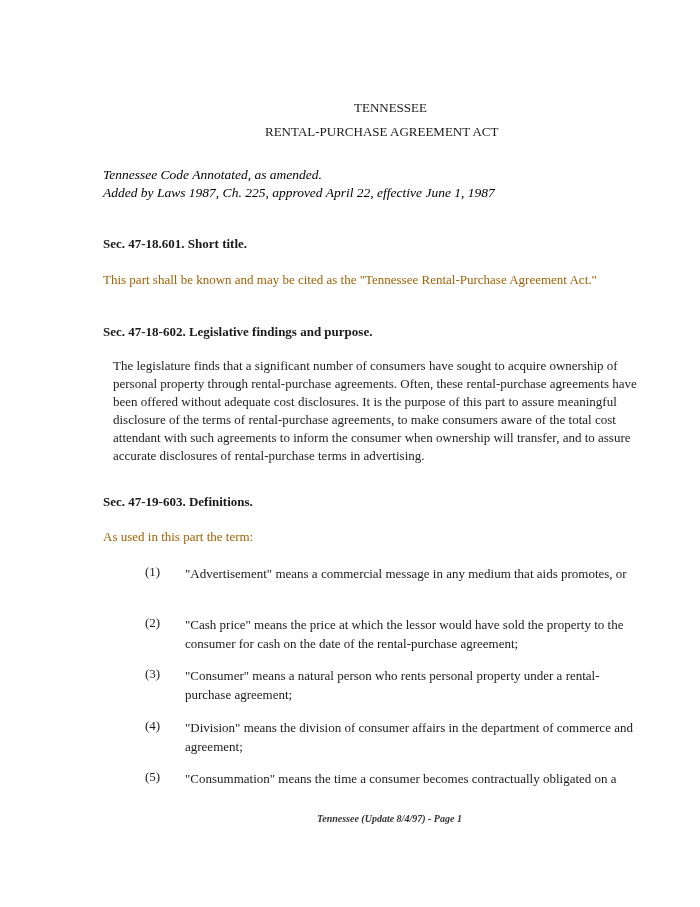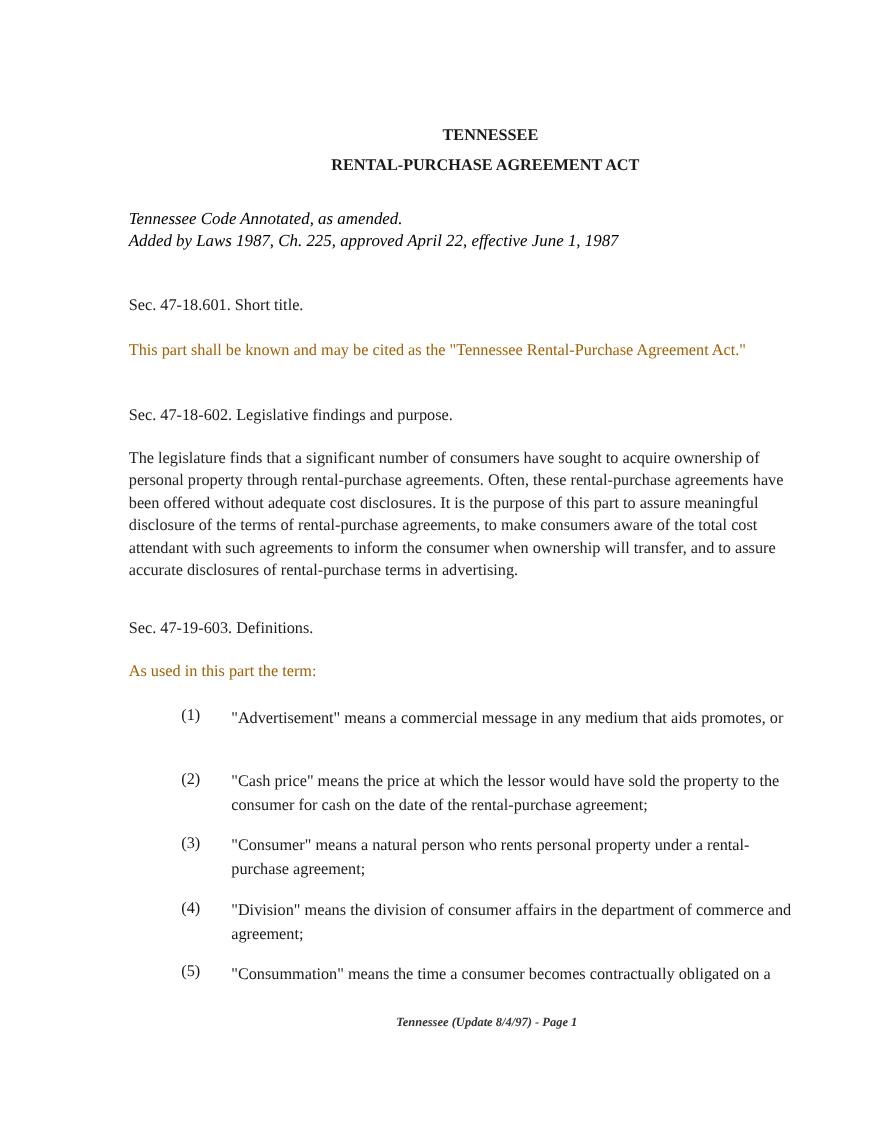--- a/index.html
+++ b/index.html
@@ -1,24 +1,24 @@
 <!DOCTYPE html>
 <html><head>
 <meta charset="utf-8">
 <style>
   html, body { margin: 0; padding: 0; background: #ffffff; }
   body { width: 700px; height: 907px; position: relative; overflow: hidden;
          font-family: "Liberation Serif", "DejaVu Serif", serif; color: #1a1a1a; }
   .page { position: absolute; left: 0; top: 0; width: 700px; height: 907px; }
   .abs { position: absolute; white-space: nowrap; }
-  .title { font-weight: bold; font-size: 13px; }
+  .title { font-weight: normal; font-size: 13px; }
   .italic { font-style: italic; font-size: 13.5px; color: #000000; }
-  .sec { font-weight: normal; font-size: 13px; }
+  .sec { font-weight: bold; font-size: 13px; }
   .body { font-size: 13px; line-height: 18px; color: #a16207; }
-  .para { position: absolute; left: 103px; width: 520px; font-size: 13px; line-height: 18px; color: #222; }
+  .para { position: absolute; left: 113px; width: 520px; font-size: 13px; line-height: 18px; color: #222; }
   .para span.line { display: block; white-space: nowrap; }
   .def-num { position: absolute; left: 145px; font-size: 13px; }
   .def-text { position: absolute; left: 185px; width: 460px; font-size: 13px; line-height: 19px; }
   .def-text span.line { display: block; white-space: nowrap; }
   .footer { font-style: italic; font-weight: bold; font-size: 10px; color: #333; }
 </style>
 </head>
 <body>
 
 <div class="page">

